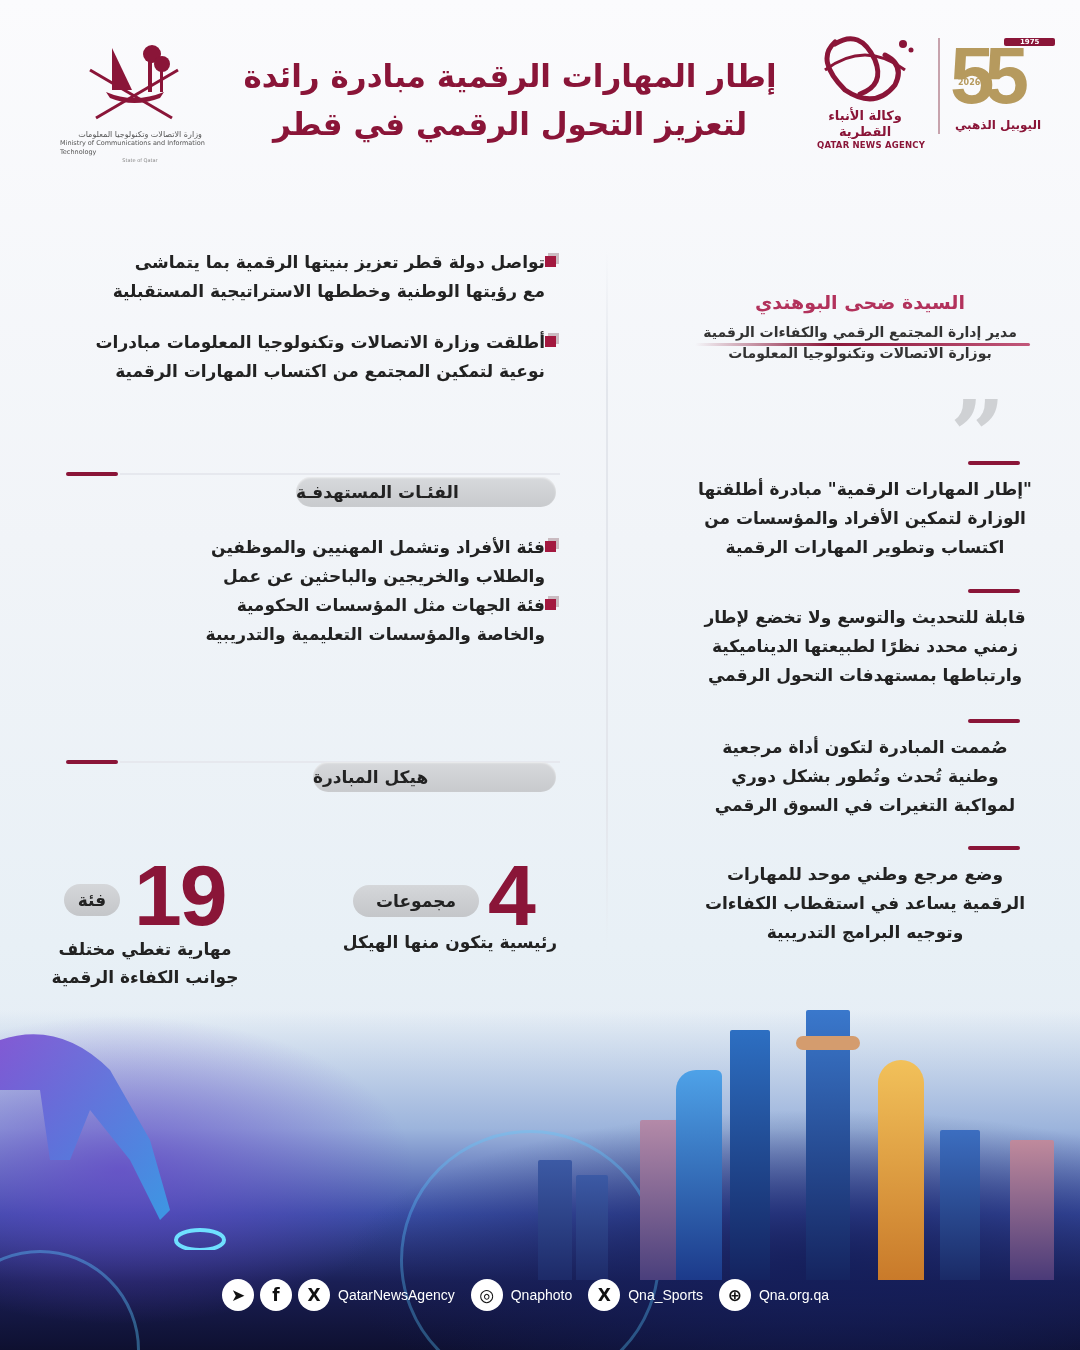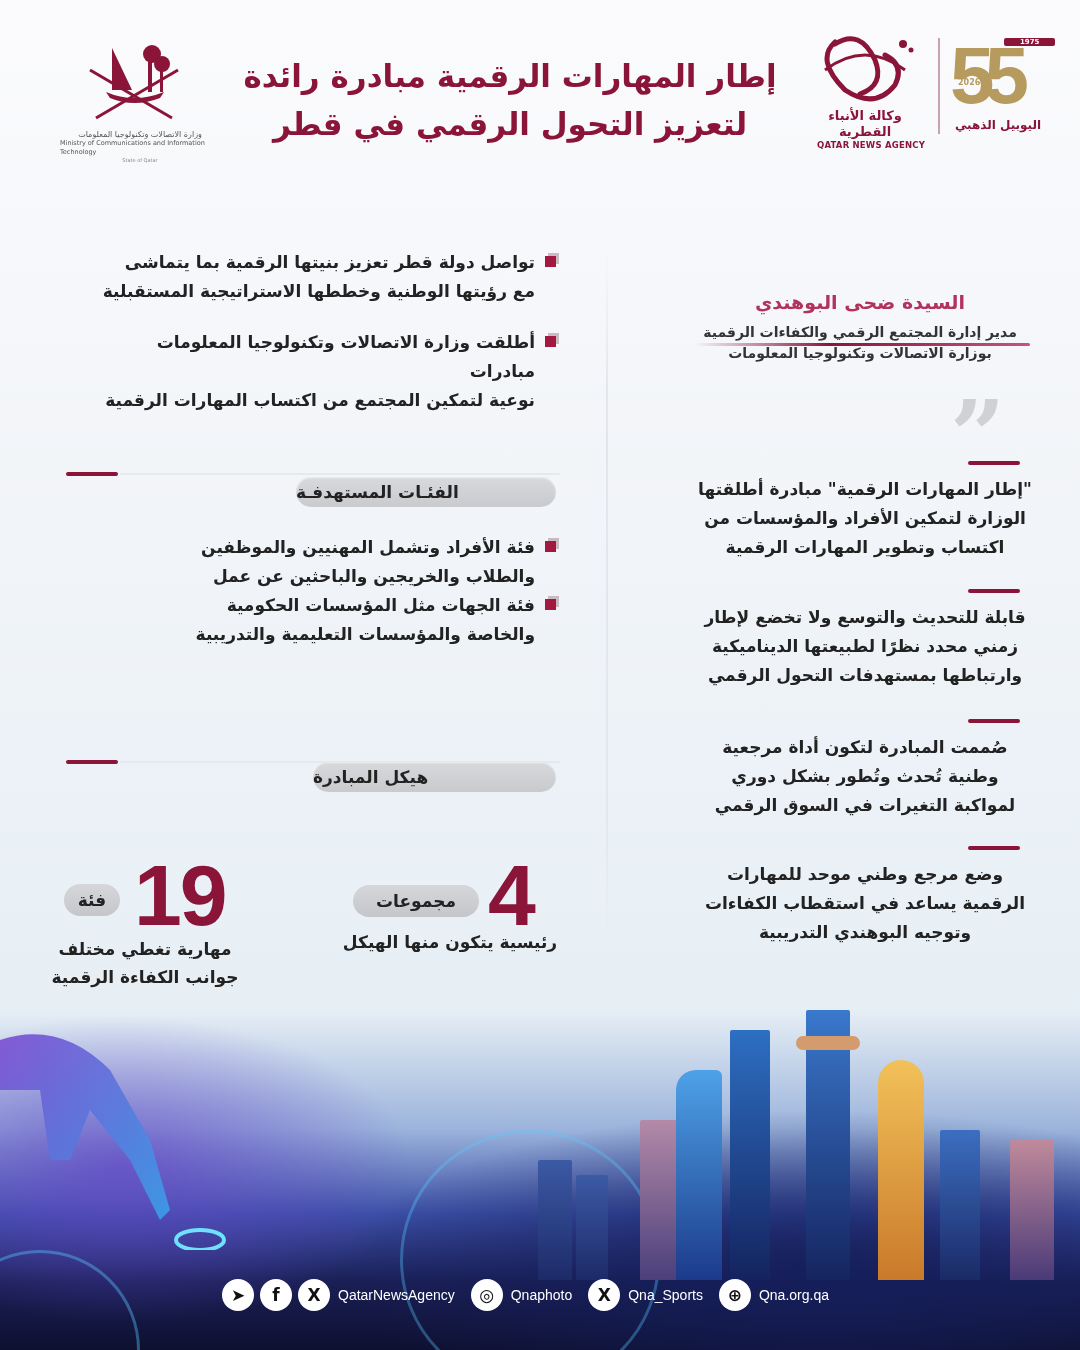--- a/index.html
+++ b/index.html
@@ -29,21 +29,21 @@
   .speaker-role { font-size: 14px; font-weight: bold; line-height: 21px; color: #333; margin-top: 6px; }
   .speaker-line { left: 695px; top: 343px; width: 335px; height: 3px;
     background: linear-gradient(90deg, rgba(138,21,56,0) 0%, #8a1538 40%, #c2577a 100%); border-radius: 2px; }
 
   
   .v-sep { left: 606px; top: 250px; width: 2px; height: 700px;
     background: linear-gradient(180deg, rgba(210,215,225,0), #e3e6ec 20%, #e3e6ec 80%, rgba(210,215,225,0)); }
 
   
   .bullet-block { direction: rtl; text-align: right; width: 470px; }
-  .bullet { display: flex; align-items: flex-start; gap: 10px; }
+  .bullet { display: flex; align-items: flex-start; }
   .bullet-square {
     flex: 0 0 auto; width: 13px; height: 13px; margin-top: 8px; position: relative;
   }
   .bullet-square::before { content: ""; position: absolute; left: 3px; top: -3px; width: 11px; height: 11px; background: #b9a3aa; opacity: .7; }
   .bullet-square::after  { content: ""; position: absolute; left: 0; top: 0; width: 11px; height: 11px; background: #a3183f; }
   .bullet-text { font-size: 17px; font-weight: bold; line-height: 29px; color: #222; }
 
   
   .pill {
     height: 30px; border-radius: 15px;
@@ -231,21 +231,21 @@
     <div>وطنية تُحدث وتُطور بشكل دوري</div>
     <div>لمواكبة التغيرات في السوق الرقمي</div>
   </div>
 </div>
 
 <div class="abs quote-block" style="top:860px;">
   <span class="quote-dash"></span>
   <div class="quote-text">
     <div>وضع مرجع وطني موحد للمهارات</div>
     <div>الرقمية يساعد في استقطاب الكفاءات</div>
-    <div>وتوجيه البوهندي التدريبية</div>
+    <div>وتوجيه البرامج التدريبية</div>
   </div>
 </div>
 
 <div class="abs scene">
   <div class="scene-bg"></div>
   <svg class="hand" viewBox="0 0 240 230">
     <defs>
       <linearGradient id="hg" x1="0" y1="0" x2="1" y2="1">
         <stop offset="0" stop-color="#7a4bd1"></stop>
           <stop offset="1" stop-color="#3aa0e8"></stop>

